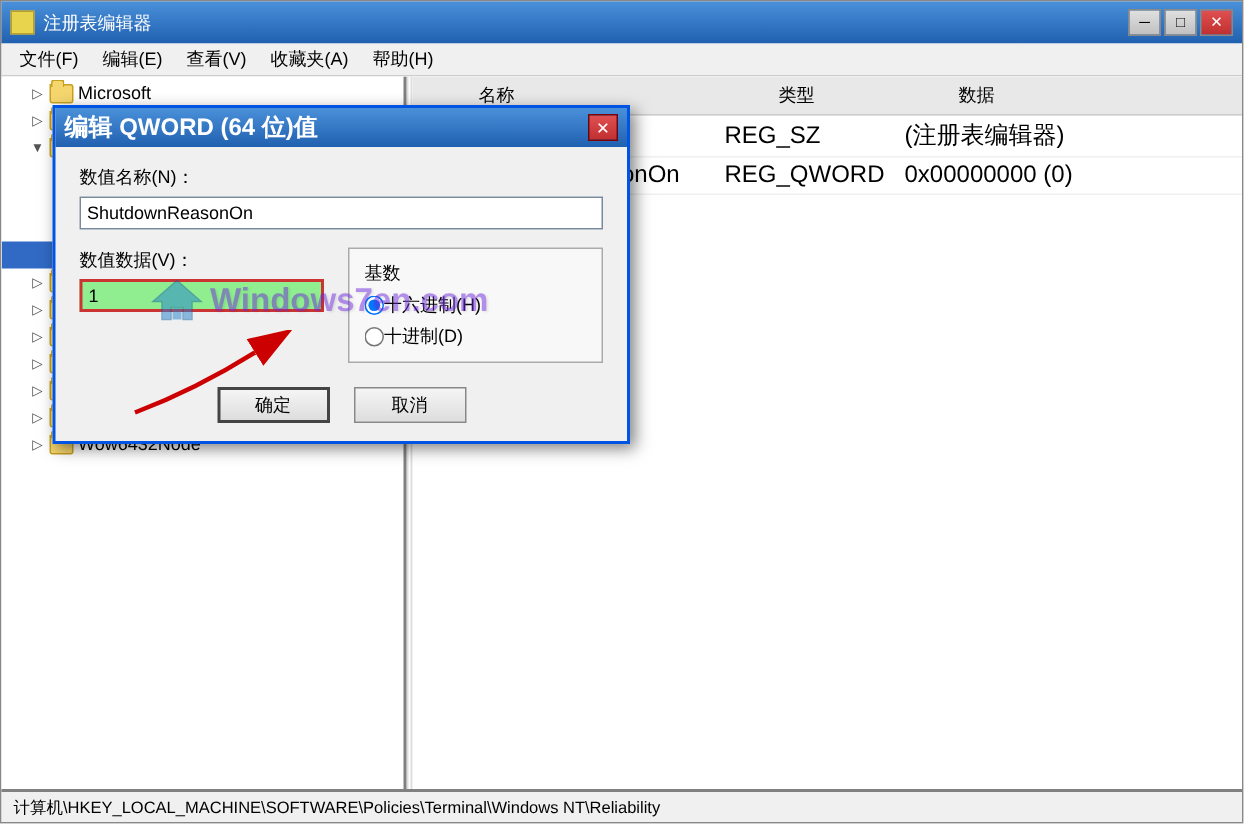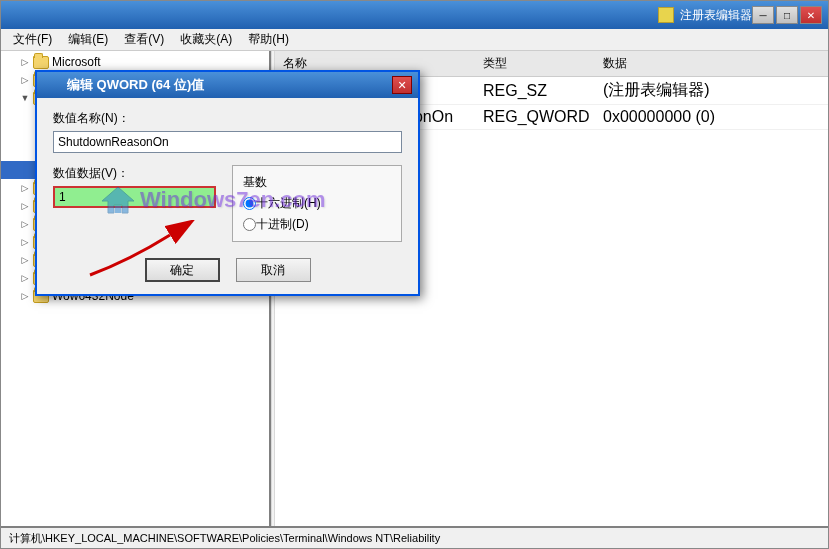--- a/index.html
+++ b/index.html
@@ -21,21 +21,21 @@
       display: flex;
       flex-direction: column;
     }
 
     
     .title-bar {
       background: linear-gradient(to bottom, #4a90d9, #2060b0);
       height: 28px;
       display: flex;
       align-items: center;
-      justify-content: flex-end;
+      justify-content: space-between;
       padding: 0 6px;
       flex-shrink: 0;
     }
     .title-bar-left {
       display: flex;
       align-items: center;
       gap: 6px;
       color: white;
       font-size: 12px;
     }
@@ -160,21 +160,21 @@
       display: flex;
       background: #e8e8e8;
       border-bottom: 1px solid #ccc;
       padding: 2px 0;
     }
     .right-col-header {
       font-size: 12px;
       padding: 2px 8px;
       color: #000;
     }
-    .right-col-header:first-child { width: 200px; }
+    .right-col-header:first-child { width: 200px; margin-left: 36px; }
     .right-col-header:nth-child(2) { width: 120px; }
     .right-col-header:nth-child(3) { flex: 1; }
 
     .right-body {
       flex: 1;
       overflow-y: auto;
     }
     .right-row {
       display: flex;
       align-items: center;
@@ -231,23 +231,22 @@
     .dialog-title-bar {
       background: linear-gradient(to bottom, #4a90d9, #2060b0);
       height: 26px;
       display: flex;
       align-items: center;
       justify-content: space-between;
       padding: 0 6px;
     }
     .dialog-title-text {
       color: white;
-      font-size: 13px;
+      font-size: 16px;
       font-weight: bold;
-      margin-left: 24px;
     }
     .dialog-close-btn {
       width: 20px;
       height: 18px;
       background: linear-gradient(to bottom, #e05050, #c03030);
       border: 1px solid #800000;
       color: white;
       font-size: 11px;
       display: flex;
       align-items: center;

